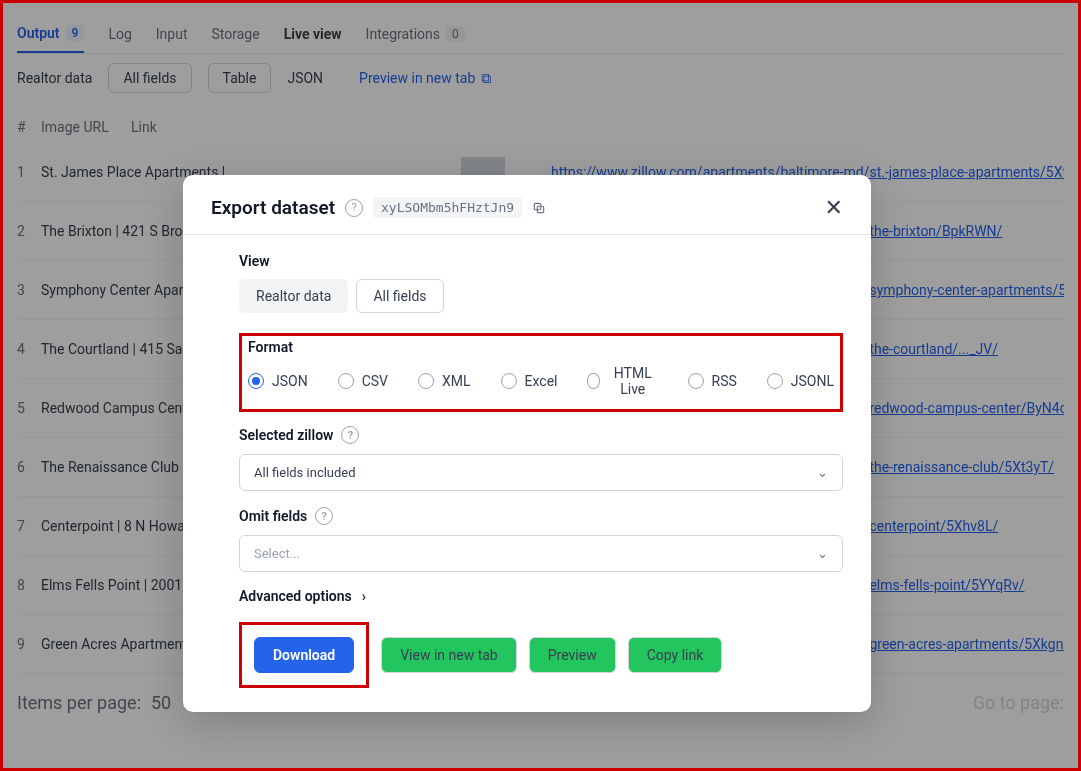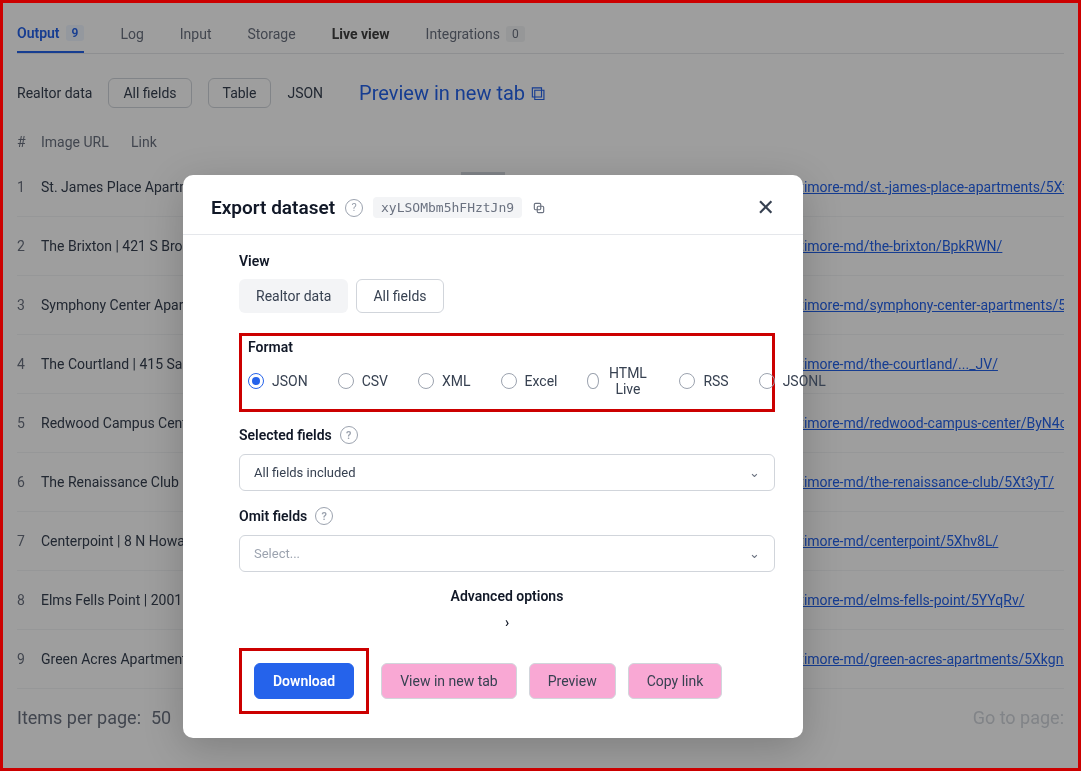--- a/index.html
+++ b/index.html
@@ -1,66 +1,66 @@
 <!DOCTYPE html>
 <html><head>
 <meta charset="utf-8">
 <style>
 * { box-sizing: border-box; margin: 0; padding: 0; font-family: -apple-system, BlinkMacSystemFont, 'Segoe UI', Roboto, sans-serif; }
 body { width: 1081px; height: 771px; position: relative; background: #fff; border: 3px solid #c00; overflow: hidden; }
 .bg { position: absolute; inset: 0; padding: 12px 14px; }
-.tabs { display: flex; gap: 36px; border-bottom: 1px solid #e5e7eb; margin-bottom: 24px; }
+.tabs { display: flex; gap: 24px; border-bottom: 1px solid #e5e7eb; margin-bottom: 9px; }
 .tab { padding: 10px 0; color: #6b7280; font-size: 14px; cursor: pointer; display: flex; align-items: center; gap: 6px; }
 .tab.active { color: #2563eb; border-bottom: 2px solid #2563eb; font-weight: 600; }
 .tab .badge { background: #eff6ff; color: #2563eb; padding: 1px 6px; border-radius: 3px; font-size: 12px; }
 .tab.disabled { color: #404040; font-weight: bold; }
 .toolbar { display: flex; gap: 16px; align-items: center; margin-bottom: 18px; }
 .toolbar .label { font-size: 14px; color: #374151; }
 .pill { border: 1px solid #d1d5db; padding: 6px 14px; border-radius: 6px; font-size: 14px; color: #374151; }
 .pill.sel { border-color: #d1d5db; background: #fff; }
-.newtab { color: #2563eb; font-size: 20px; display: flex; align-items: center; gap: 6px; margin-left: 20px; justify-content: space-between; }
+.newtab { color: #2563eb; font-size: 14px; display: flex; align-items: center; gap: 6px; margin-left: 20px; justify-content: space-between; }
 .thead { display: flex; font-size: 14px; color: #6b7280; padding: 8px 0; }
 .thead .c1 { width: 24px; }
 .thead .c2 { flex: 0 0 420px; }
 .thead .c3 { flex: 0 0 90px; }
 .thead .c4 { flex: 1; }
 .row { display: flex; align-items: center; padding: 14px 0; border-bottom: 1px solid #f3f4f6; font-size: 14px; }
 .row .n { width: 24px; color: #6b7280; }
 .row .addr { flex: 0 0 420px; color: #374151; }
 .row .img { flex: 0 0 90px; }
 .row .img .thumb { width: 44px; height: 30px; background: #d1d5db; }
 .row .link { flex: 1; color: #2563eb; text-decoration: underline; overflow: hidden; white-space: nowrap; }
 .pager { margin-top: 18px; display:flex; align-items:center; gap:10px; font-size:18px; color:#6b7280;}
 .pager .right { margin-left:auto; color:#d1d5db;}
 .overlay { position: absolute; inset: 0; background: rgba(0,0,0,0.38); }
-.modal { position: absolute; left: 180px; top: 172px; width: 620px; background: #fff; border-radius: 10px; box-shadow: 0 10px 40px rgba(0,0,0,0.2); }
+.modal { position: absolute; left: 180px; top: 172px; width: 688px; background: #fff; border-radius: 10px; box-shadow: 0 10px 40px rgba(0,0,0,0.2); }
 .mhdr { padding: 20px 28px 14px; border-bottom: 1px solid #e5e7eb; display: flex; align-items: center; gap: 10px; }
 .mtitle { font-size: 19px; font-weight: 600; color: #111827; }
 .help { width: 18px; height: 18px; border: 1.5px solid #9ca3af; border-radius: 50%; color: #9ca3af; display: inline-flex; align-items: center; justify-content: center; font-size: 11px; }
 .idchip { background: #f3f4f6; color: #6b7280; padding: 3px 8px; border-radius: 4px; font-size: 13px; font-family: monospace; }
 .copyic { width: 14px; height: 14px; color: #6b7280; display:inline-flex; align-items:center; justify-content:center;}
 .closeic { margin-left: auto; font-size: 22px; color: #374151; cursor: pointer; }
 .mbody { padding: 18px 28px 24px; margin-left: 28px; }
 .sect-label { font-size: 14px; font-weight: 600; color: #111827; margin-bottom: 10px; display:flex; align-items:center; gap:8px;}
 .view-btns { display: flex; gap: 0; margin-bottom: 20px; }
 .vbtn { padding: 8px 16px; font-size: 14px; color: #374151; background: #f3f4f6; border: 1px solid transparent; border-radius: 6px; margin-right: 8px; cursor:pointer;}
 .vbtn.outlined { border: 1px solid #d1d5db; background: #fff; }
 .format-box { border: 3px solid #c00; padding: 3px 6px 12px; margin-bottom: 14px; text-align: center; }
 .radios { display: flex; gap: 30px; margin-top: 10px; }
 .radio { display: flex; align-items: center; gap: 8px; font-size: 14px; color: #374151; }
 .r { width: 16px; height: 16px; border: 1.5px solid #9ca3af; border-radius: 50%; display: inline-flex; align-items: center; justify-content: center; }
 .r.on { border-color: #2563eb; }
 .r.on::after { content: ''; width: 8px; height: 8px; border-radius: 50%; background: #2563eb; }
 .select { width: 100%; border: 1px solid #d1d5db; border-radius: 6px; padding: 10px 14px; font-size: 13px; color: #374151; display: flex; align-items: center; margin-bottom: 16px; }
 .select.ph { color: #9ca3af; }
 .chev { margin-left: auto; color: #6b7280; }
-.adv { font-size: 14px; font-weight: 600; color: #111827; margin: 4px 0 18px; display: flex; align-items: center; gap: 10px; cursor: pointer; flex-direction: column; }
+.adv { font-size: 14px; font-weight: 600; color: #111827; margin: 4px 0 18px; display: flex; align-items: center; gap: 10px; cursor: pointer; }
 .actions { display: flex; gap: 12px; align-items: center; }
 .dlwrap { border: 3px solid #c00; padding: 12px; }
-.btn { padding: 9px 18px; font-size: 14px; border-radius: 6px; border: 1px solid #d1d5db; background: #f9a8d4; color: #374151; cursor: pointer; }
+.btn { padding: 9px 18px; font-size: 14px; border-radius: 6px; border: 1px solid #d1d5db; background: #22c55e; color: #374151; cursor: pointer; }
 .btn.primary { background: #2563eb; color: #fff; border-color: #2563eb; font-weight: 600; }
 </style>
 </head>
 <body>
 
 <div class="bg">
   <div class="tabs">
     <div class="tab active">
         <span>Output</span>
         <span class="badge">9</span>
@@ -219,21 +219,21 @@
             <span class="r"></span>
             <span>RSS</span>
           </label>
         <label class="radio">
             <span class="r"></span>
             <span>JSONL</span>
           </label>
       </div>
     </div>
     <div class="sect-label">
-        <span>Selected fields</span>
+        <span>Selected zillow</span>
         <span class="help">?</span>
       </div>
     <div class="select">
         <span>All fields included</span>
         <span class="chev">⌄</span>
       </div>
     <div class="sect-label">
         <span>Omit fields</span>
         <span class="help">?</span>
       </div>

